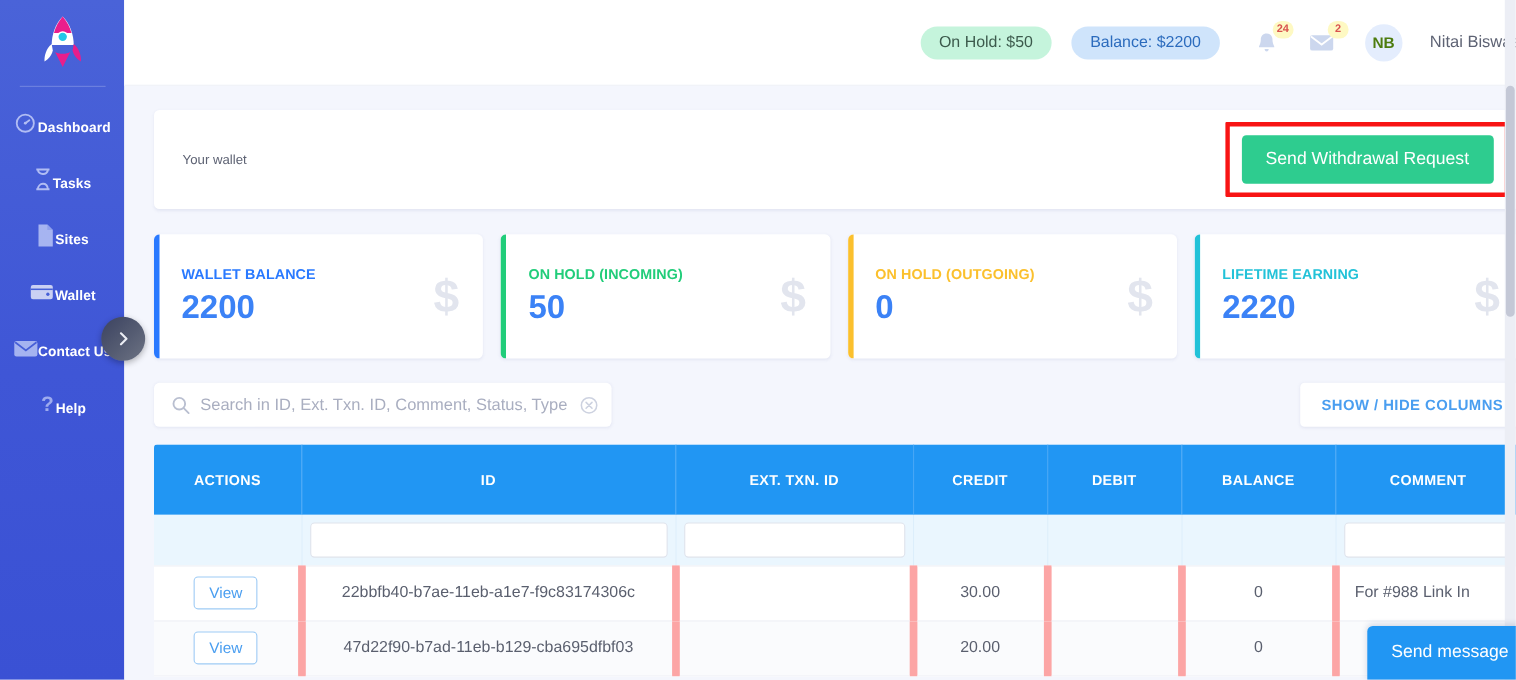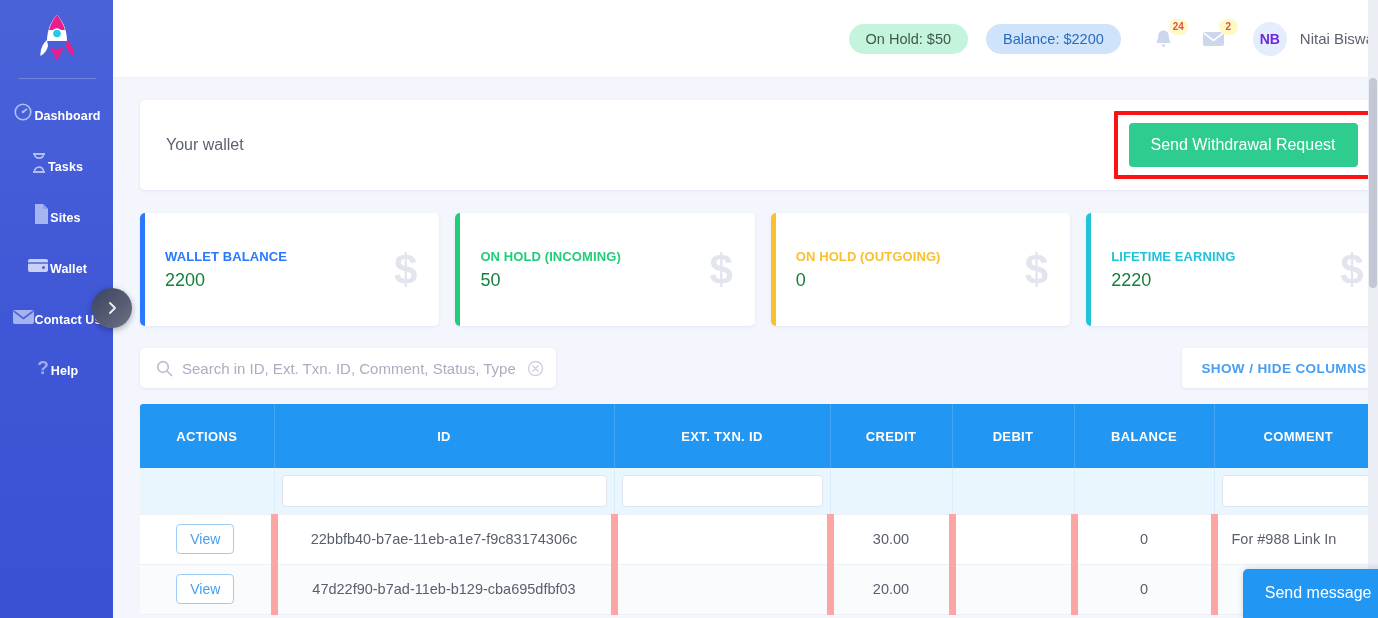--- a/index.html
+++ b/index.html
@@ -57,56 +57,56 @@
   .icon-btn { position: relative; width: 34px; height: 34px; margin-right: 16px; cursor: pointer; display:flex; align-items:center; justify-content:center;}
   .icon-btn.last { margin-right: 22px; }
   .badge {
     position: absolute; top: -3px; right: -7px;
     background: #fef9c3; color: #d9534f; border-radius: 10px;
     min-width: 19px; height: 16px; font-size: 10px; font-weight: bold;
     display: flex; align-items: center; justify-content: center; padding: 0 4px;
   }
   .avatar {
     width: 34px; height: 34px; border-radius: 50%; background: #e4edfd;
-    color: #6d28d9; font-size: 14px; font-weight: bold;
-    display: flex; align-items: center; justify-content: center; margin-right: 13px;
+    color: #4d7c0f; font-size: 14px; font-weight: bold;
+    display: flex; align-items: center; justify-content: center; margin-right: 25px;
     cursor: pointer;
   }
   .username { font-size: 15px; color: #5d6273; }
 
   .content { flex: 1; padding: 22px 18px 0 27px; overflow: hidden; position: relative; }
 
   .wallet-card {
     background: #fff; border-radius: 5px; height: 90px;
     box-shadow: 0 1px 3px rgba(70,80,140,.09);
     display: flex; align-items: center; justify-content: space-between;
     padding: 0 28px 0 26px; position: relative;
   }
-  .wallet-title { font-size: 16px; color: #5d6273; font-weight: normal; }
+  .wallet-title { font-size: 12px; color: #5d6273; font-weight: normal; }
   .withdraw-btn {
     background: #2ecc8f; color: #fff; border: none; border-radius: 4px;
     height: 44px; padding: 0 22px; font-size: 16px; cursor: pointer;
     font-family: Liberation Sans, sans-serif;
   }
   .hl-box {
     position: absolute; right: 14px; top: 11px;
     border: 4px solid #f81414; width: 258px; height: 68px;
     pointer-events: none; border-radius: 1px;
   }
 
   .stats { display: flex; gap: 16px; margin-top: 23px; }
   .stat {
     flex: 1; background: #fff; border-radius: 5px; height: 113px;
     box-shadow: 0 1px 3px rgba(70,80,140,.09);
     display: flex; align-items: center; justify-content: space-between;
     padding: 0 22px 0 25px; position: relative; overflow: hidden;
   }
   .stat .accent { position: absolute; left: 0; top: 0; bottom: 0; width: 5px; }
   .stat-label { font-size: 13px; font-weight: bold; letter-spacing: .1px; margin-bottom: 6px; }
-  .stat-value { font-size: 18px; font-weight: normal; color: #15803d; }
+  .stat-value { font-size: 30px; font-weight: bold; color: #3b82f6; }
   .stat-dollar { font-size: 42px; color: #e2e5ee; font-weight: bold; line-height: 1; }
 
   .toolbar { display: flex; align-items: center; justify-content: space-between; margin-top: 22px; }
   .search-box {
     width: 416px; height: 40px; background: #fff; border-radius: 5px;
     box-shadow: 0 1px 3px rgba(70,80,140,.09);
     display: flex; align-items: center; padding: 0 12px 0 16px; gap: 9px;
   }
   .search-input {
     flex: 1; border: none; outline: none; font-size: 15px; color: #b91c1c;

